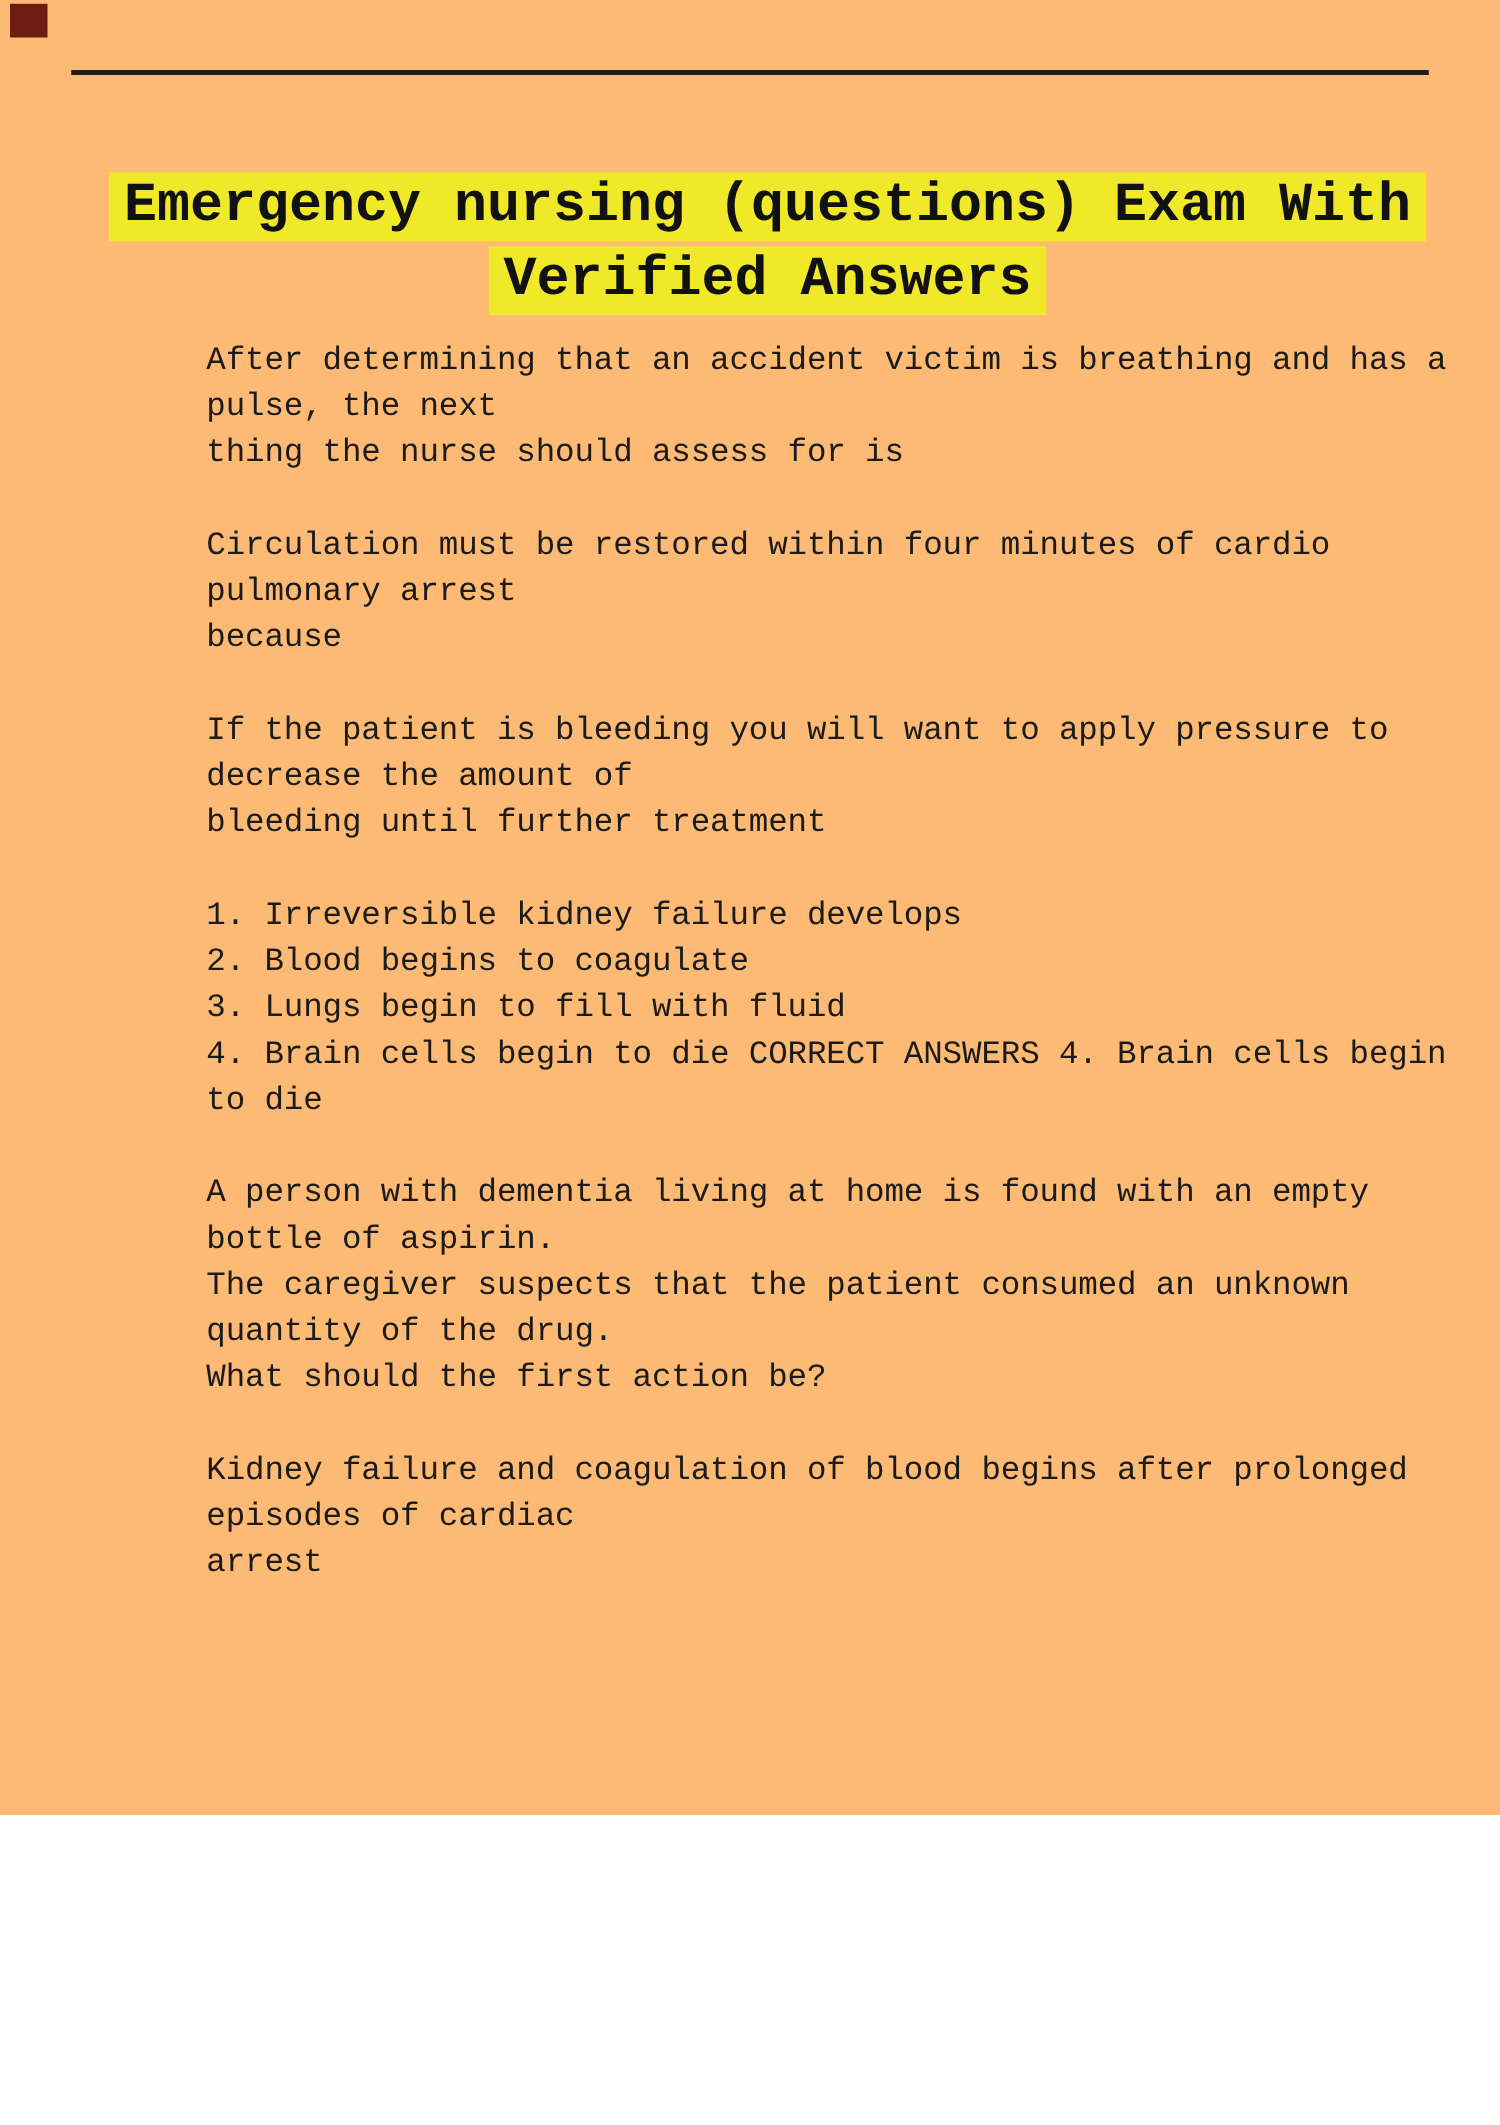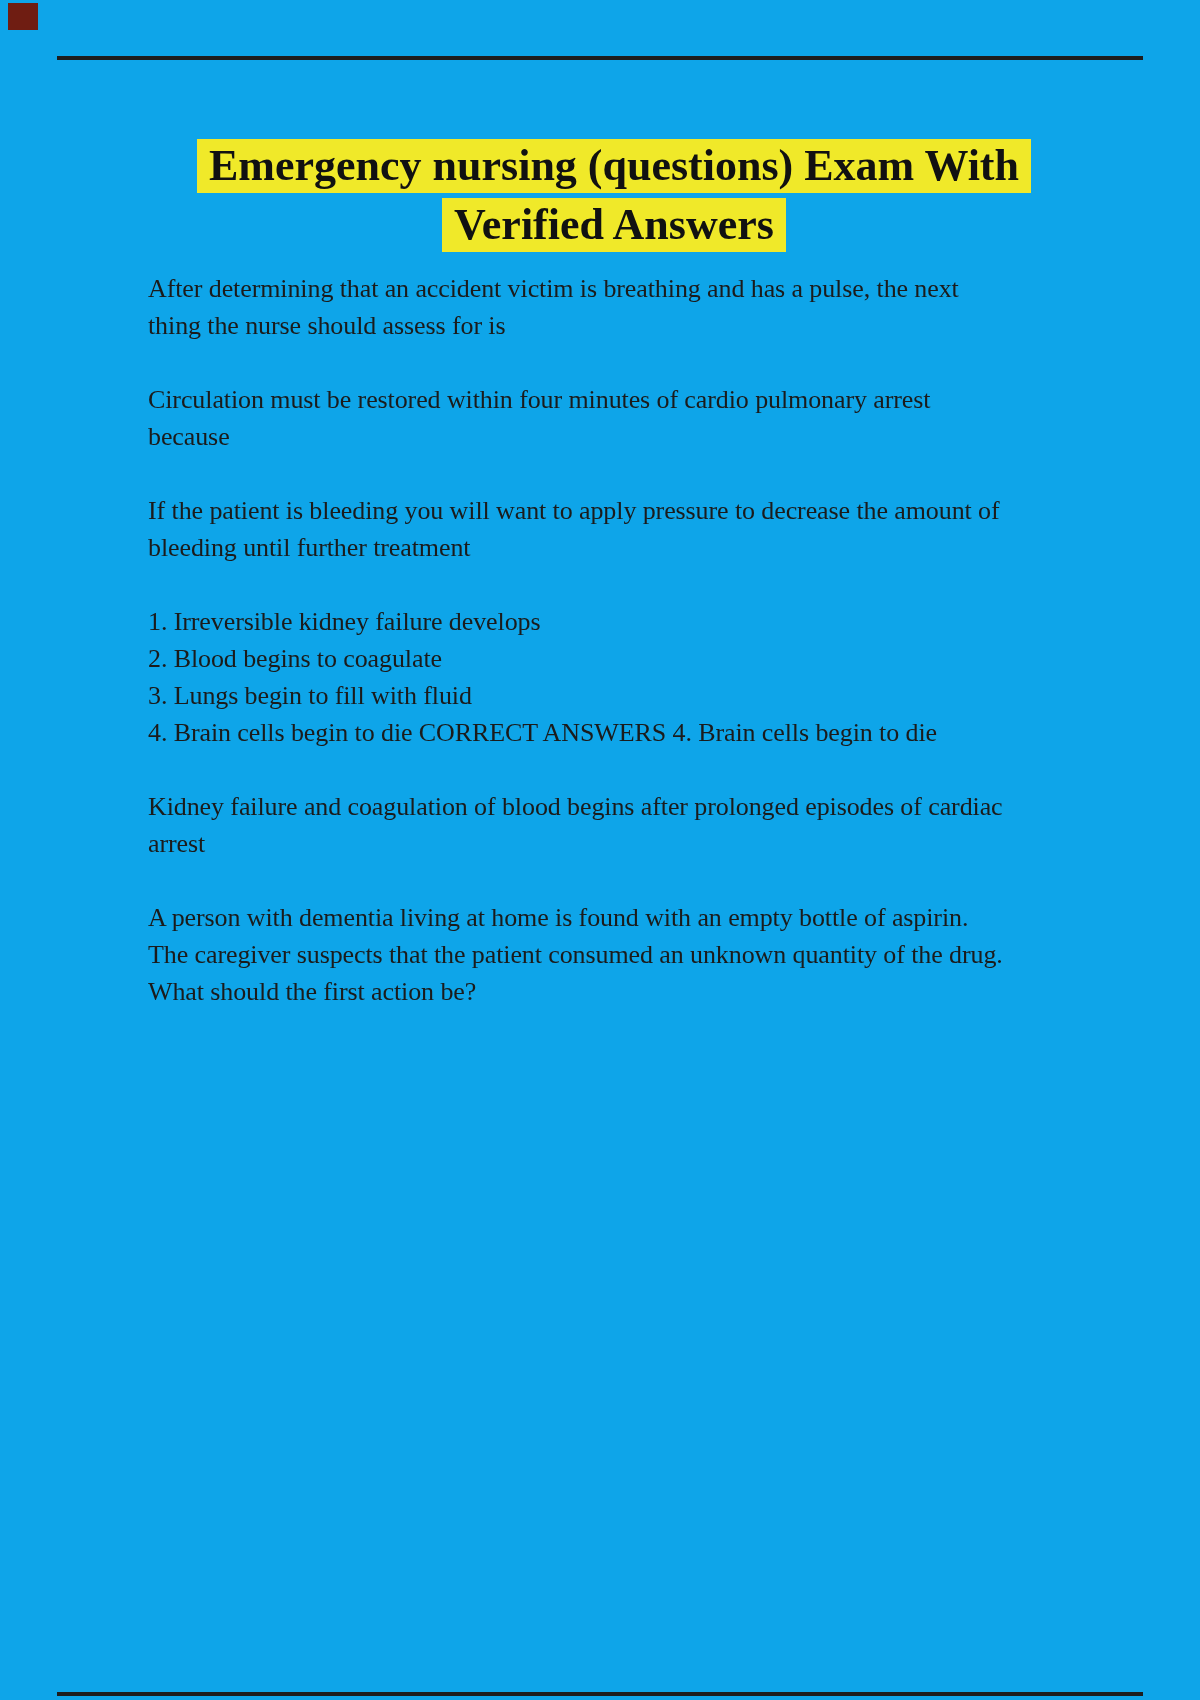--- a/index.html
+++ b/index.html
@@ -1,22 +1,22 @@
 <!DOCTYPE html>
 <html style="--hl: #f0e929; --corner: #6f1d12; --text: #1b1b1b; --rule: #1d1d1d;"><head>
 <meta charset="utf-8">
 <style>
   html, body { margin: 0; padding: 0; background: #ffffff; }
   .page {
     position: relative;
     width: 1200px;
-    height: 1700px;
-    background: #0ea5e9;
+    height: 1452px;
+    background: #fdba74;
     overflow: hidden;
-    font-family: Liberation Serif, serif;
+    font-family: Liberation Mono, monospace;
     color: var(--text, #1b1b1b);
   }
   .corner-mark {
     position: absolute;
     left: 8px; top: 3px;
     width: 30px; height: 27px;
     background: var(--corner, #6f1d12);
   }
   .rule {
     position: absolute;
@@ -46,20 +46,21 @@
     background: var(--hl, #f0e929);
     padding: 2px 12px 3px 12px;
   }
   .doc-body {
     margin-top: 16px;
     padding-left: 148px;
     padding-right: 40px;
     font-size: 26px;
     line-height: 37px;
     letter-spacing: -0.1px;
+    margin-left: 17px;
   }
   .para {
     margin: 0 0 37px 0;
     white-space: pre-line;
   }
 </style>
 </head>
 <body>
 
 <div class="page">
@@ -76,22 +77,22 @@
       <p class="para">After determining that an accident victim is breathing and has a pulse, the next
 thing the nurse should assess for is</p>
       <p class="para">Circulation must be restored within four minutes of cardio pulmonary arrest
 because</p>
       <p class="para">If the patient is bleeding you will want to apply pressure to decrease the amount of
 bleeding until further treatment</p>
       <p class="para">1. Irreversible kidney failure develops
 2. Blood begins to coagulate
 3. Lungs begin to fill with fluid
 4. Brain cells begin to die CORRECT ANSWERS 4. Brain cells begin to die</p>
-      <p class="para">Kidney failure and coagulation of blood begins after prolonged episodes of cardiac
-arrest</p>
       <p class="para">A person with dementia living at home is found with an empty bottle of aspirin.
 The caregiver suspects that the patient consumed an unknown quantity of the drug.
 What should the first action be?</p>
+      <p class="para">Kidney failure and coagulation of blood begins after prolonged episodes of cardiac
+arrest</p>
     </div>
   </div>
 
   <div class="rule bottom"></div>
 </div>
 
 </body></html>

